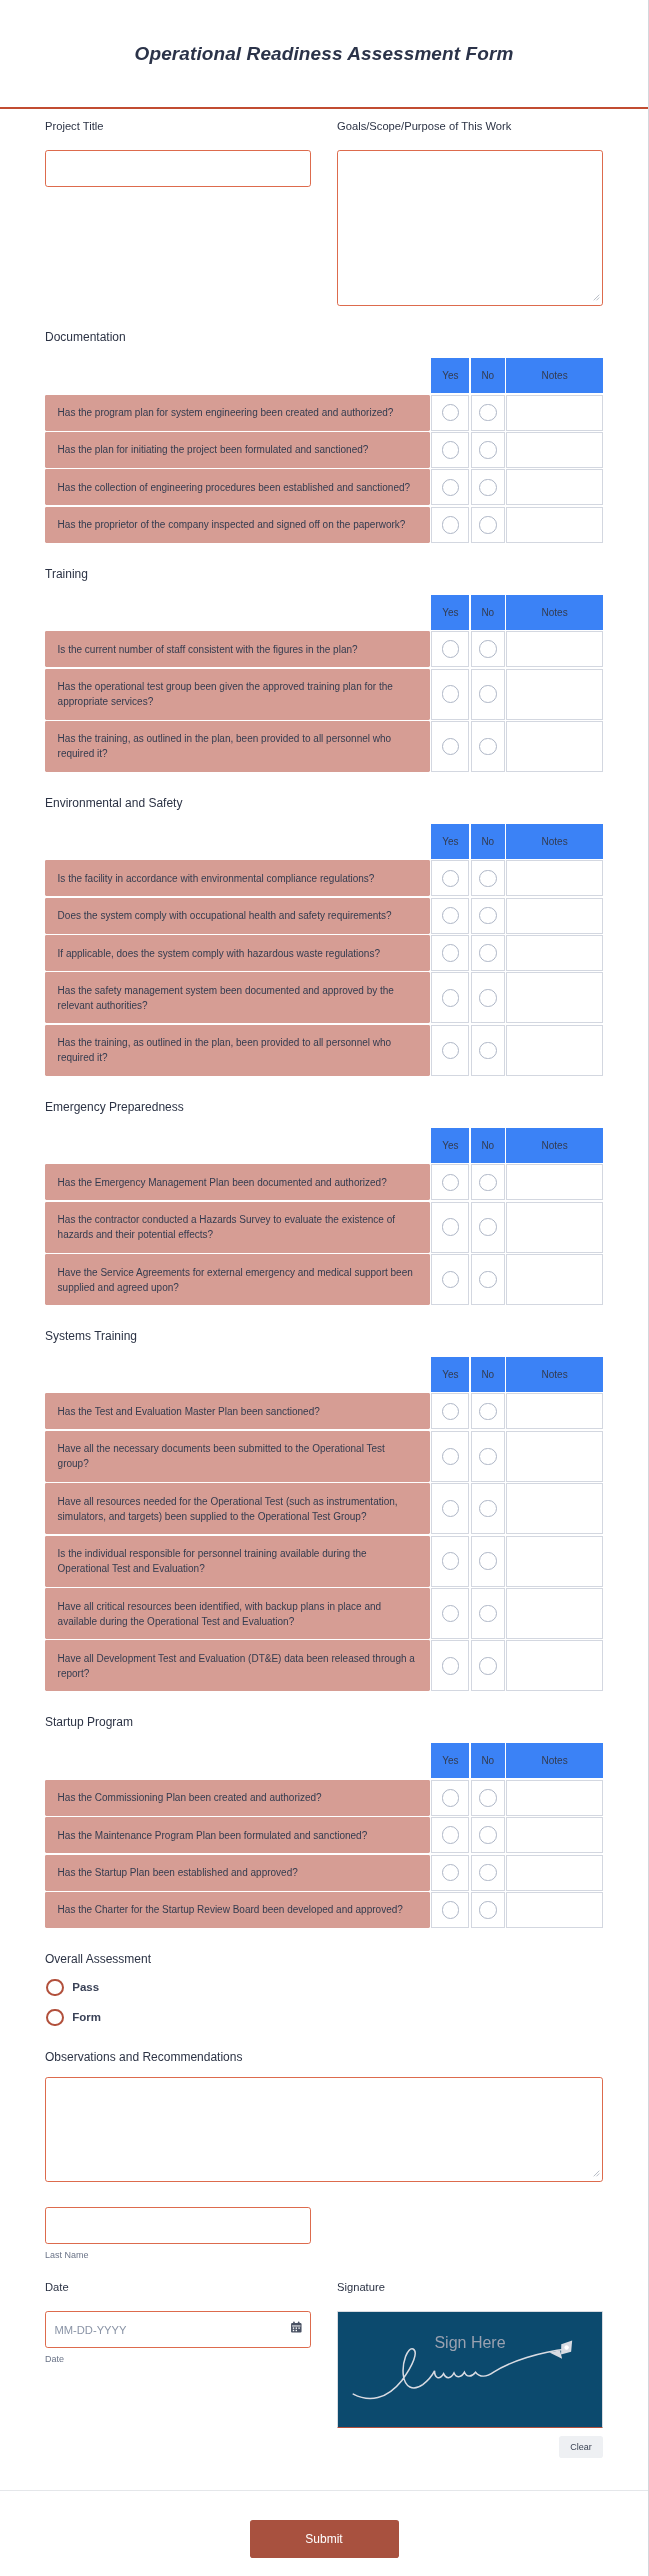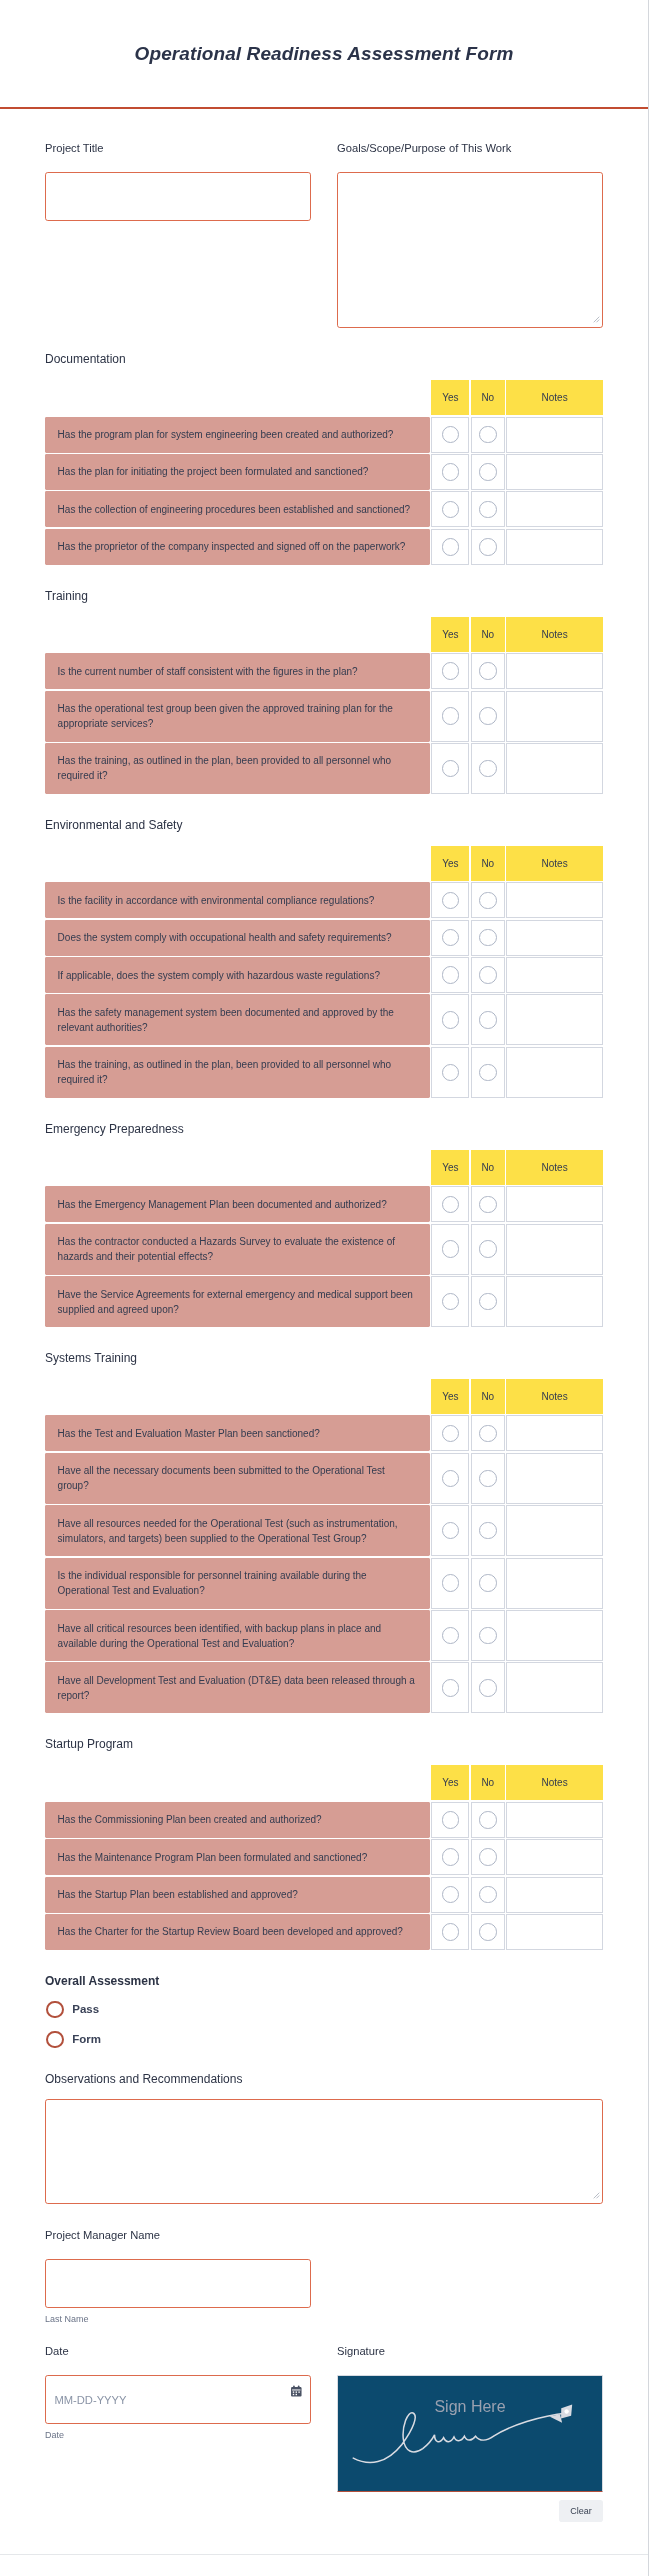--- a/index.html
+++ b/index.html
@@ -1,32 +1,32 @@
 <!DOCTYPE html>
 <html style="font-size:11.2px"><head>
 <meta charset="utf-8">
 <style>
   html,body{margin:0;padding:0;background:#fff;}
   body{font-family:"Liberation Sans",sans-serif;color:#2c3345;width:649px;}
   .card{width:649px;height:2576px;box-sizing:border-box;border-right:0.7px solid #d4d7dc;overflow:hidden;background:#fff;}
   .form-header{height:107px;border-bottom:2.1px solid #c24c31;display:flex;align-items:center;justify-content:center;font-style:italic;}
   .form-title{font-size:19px;font-weight:bold;color:#2b3349;letter-spacing:0.1px;}
-  .content{padding:11.2px 45px 0 45px;margin-top:22px;}
+  .content{padding:11.2px 45px 0 45px;}
   .grid2{display:grid;grid-template-columns:1fr 1fr;column-gap:26px;}
   .field-label{display:block;font-size:11.2px;color:#2c3345;margin-bottom:18px;font-weight:400;}
-  .text-input{width:100%;height:49px;border:0.7px solid #dd6b4d;border-radius:2.8px;box-sizing:border-box;background:#fff;padding:0 8.4px;font:inherit;color:#2c3345;outline:none;}
+  .text-input{width:100%;height:37px;border:0.7px solid #dd6b4d;border-radius:2.8px;box-sizing:border-box;background:#fff;padding:0 8.4px;font:inherit;color:#2c3345;outline:none;}
   .ta-wrap{position:relative;}
   .text-area{display:block;width:100%;border:0.7px solid #dd6b4d;border-radius:2.8px;box-sizing:border-box;background:#fff;padding:7px 8.4px;font:inherit;color:#2c3345;resize:none;outline:none;}
   .ta-tall{height:156px;}
   .ta-obs{height:105px;}
   .resize-glyph{position:absolute;right:3.5px;bottom:4.9px;pointer-events:none;}
   .section-heading{font-size:12px;font-weight:500;color:#2c3345;margin:24px 0 12.6px 0;}
   .matrix{display:grid;grid-template-columns:385px 38px 34px 1fr;gap:1.4px;margin-top:14px;}
   .m-corner{background:transparent;}
-  .m-head{background:#fde047;height:35px;display:flex;align-items:center;justify-content:center;font-size:10px;color:#333b4f;}
+  .m-head{background:#3b82f6;height:35px;display:flex;align-items:center;justify-content:center;font-size:10px;color:#333b4f;}
   .m-q{background:#d69d94;padding:10.5px 14px 10.5px 12.6px;font-size:10px;line-height:1.5;color:#333b4f;border-radius:1.4px;display:flex;align-items:center;}
   .m-cell{background:#fff;border:0.7px solid #d3d7e0;display:flex;align-items:center;justify-content:center;min-height:33px;box-sizing:border-box;}
   .m-radio{width:17.5px;height:17.5px;border-radius:50%;border:0.7px solid #aeb6c6;background:#fff;box-sizing:border-box;}
   .m-notes-input{border:none;outline:none;width:100%;height:100%;min-height:31px;font:inherit;background:transparent;padding:0 5.6px;box-sizing:border-box;}
   .assessment{margin-top:24px;}
   .radio-row{display:flex;align-items:center;gap:8.4px;margin:12.6px 0 12.6px 1.4px;font-weight:bold;}
   .big-radio{width:17.5px;height:17.5px;border:2.1px solid #b2503c;border-radius:50%;box-sizing:border-box;background:#fff;flex:none;}
   .radio-label{font-size:11.5px;color:#3a4257;}
   .sub-label{font-size:9px;color:#6b7488;margin-top:6.3px;}
   .row-gap{margin-top:25px;}
@@ -359,21 +359,21 @@
           <div class="m-cell">
             <span class="m-radio"></span>
           </div>
           <div class="m-cell">
             <input class="m-notes-input" type="text" style="">
           </div>
         </div>
       </div>
 
     <div class="assessment">
-      <div class="section-heading" style="margin-bottom:4.2px;font-weight:bold;">Overall Assessment</div>
+      <div class="section-heading" style="margin-bottom:4.2px;">Overall Assessment</div>
       <div id="assessment-options">
           <div class="radio-row">
             <span class="big-radio"></span>
             <span class="radio-label">Pass</span>
           </div>
           <div class="radio-row">
             <span class="big-radio"></span>
             <span class="radio-label">Form</span>
           </div>
         </div>
@@ -383,21 +383,20 @@
       <div class="section-heading">Observations and Recommendations</div>
       <div class="ta-wrap">
         <textarea class="text-area ta-obs" style=""></textarea>
         <svg class="resize-glyph" width="7" height="7" viewBox="0 0 10 10">
           <path d="M1 9 L9 1 M5 9 L9 5" stroke="#9aa1ad" stroke-width="1" fill="none"></path>
         </svg>
       </div>
     </div>
 
     <div class="row-gap">
-      <div class="section-heading" style="margin:0 0 18px 0;font-size:11.2px;font-weight:400;">Project Manager Name</div>
       <div class="grid2">
         <div>
           <input class="text-input" type="text" value="" style="">
           <div class="sub-label">Last Name</div>
         </div>
       </div>
     </div>
 
     <div class="grid2" style="margin-top:21px;">
       <div>

